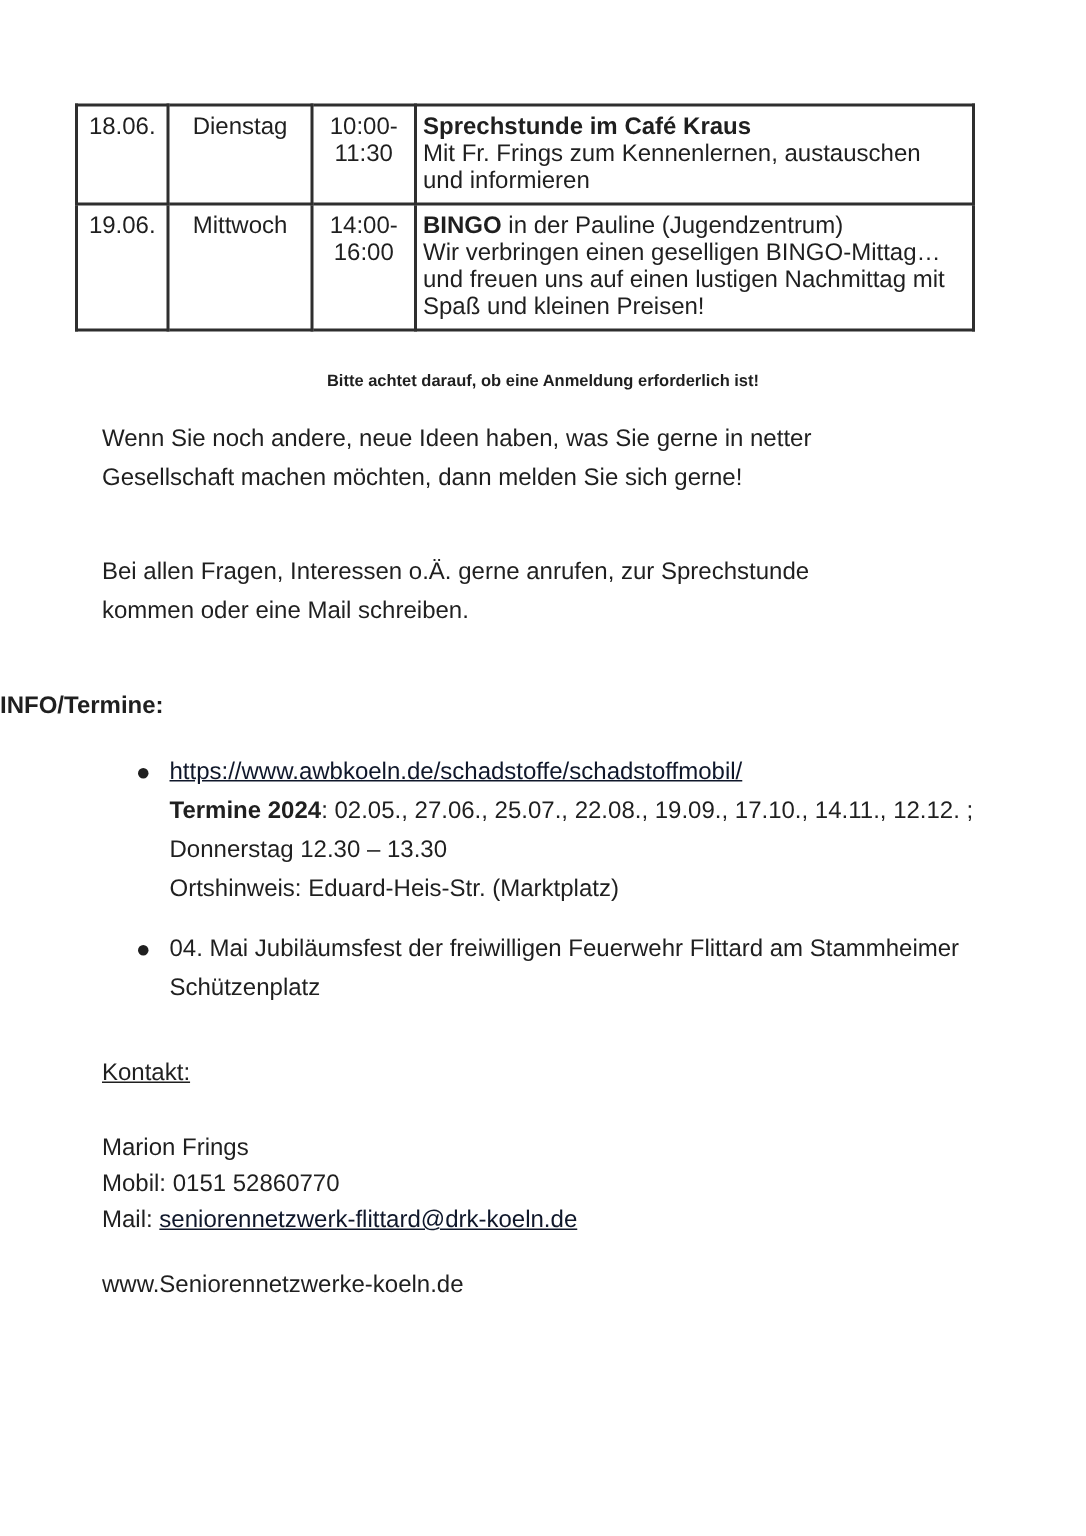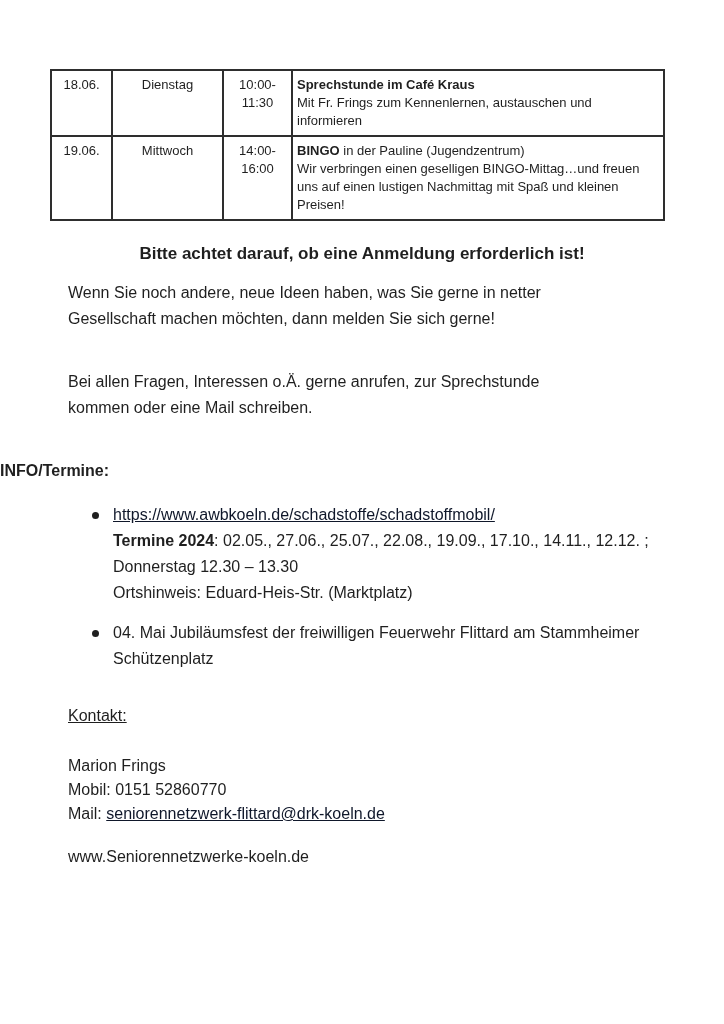--- a/index.html
+++ b/index.html
@@ -14,39 +14,39 @@
     font-family: "Liberation Sans", "DejaVu Sans", sans-serif;
     font-size: 16px;
     overflow: hidden;
   }
   
   table.events {
     margin: 69px 0 0 50px;
     width: 598px;
     border-collapse: collapse;
     table-layout: fixed;
-    font-size: 13px;
+    font-size: 16px;
     line-height: 18px;
   }
   table.events td {
     border: 2px solid #2e2e2e;
     vertical-align: top;
     padding: 5px 4px;
   }
   td.c-date  { width: 61px;  text-align: center; }
-  td.c-day   { width: 111px;  text-align: center; }
+  td.c-day   { width: 96px;  text-align: center; }
   td.c-time  { width: 69px;  text-align: center; }
   td.c-desc  { width: 372px; text-align: left; padding-left: 9px; padding-right: 5px; }
   .evt-title-bold { font-weight: 700; }
   
   .notice {
     margin-top: 23px;
     text-align: center;
     font-weight: 700;
-    font-size: 17px;
+    font-size: 11px;
     line-height: 20px;
   }
   
   .para {
     margin-left: 68px;
     max-width: 516px;
     line-height: 26px;
   }
   .para-questions { margin-top: 37px; }
   .para-ideas     { margin-top: 16px; }

